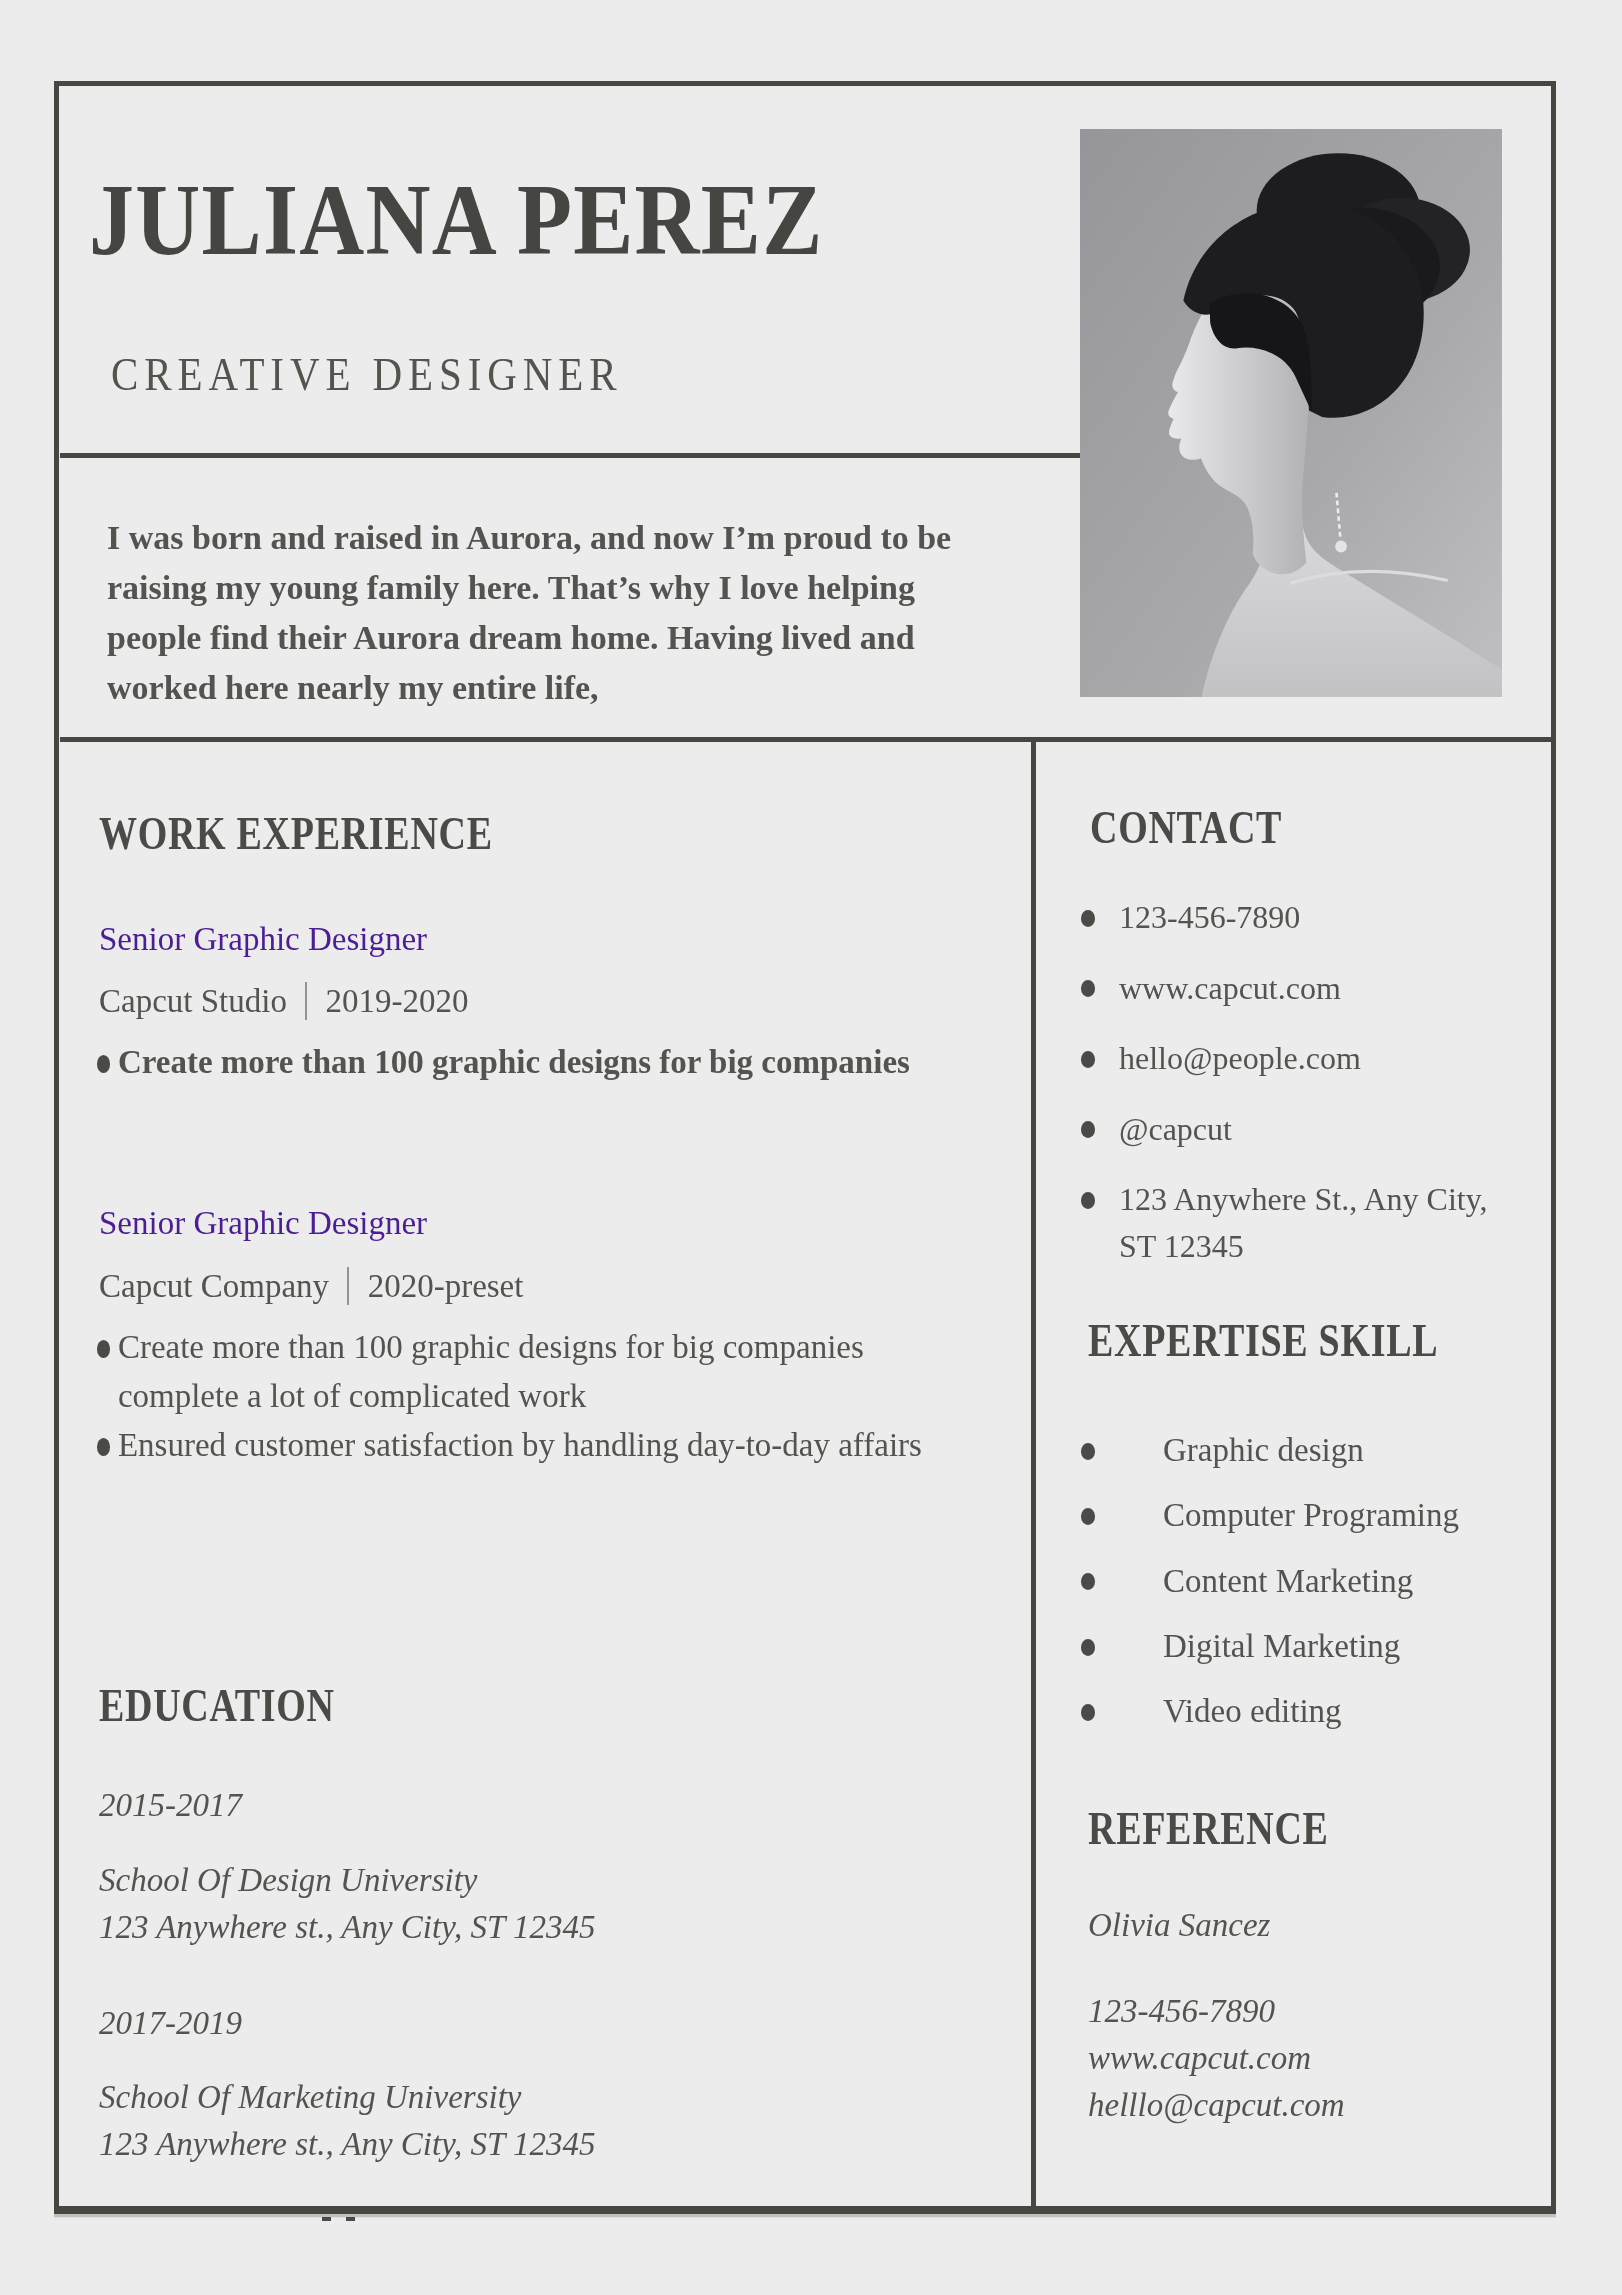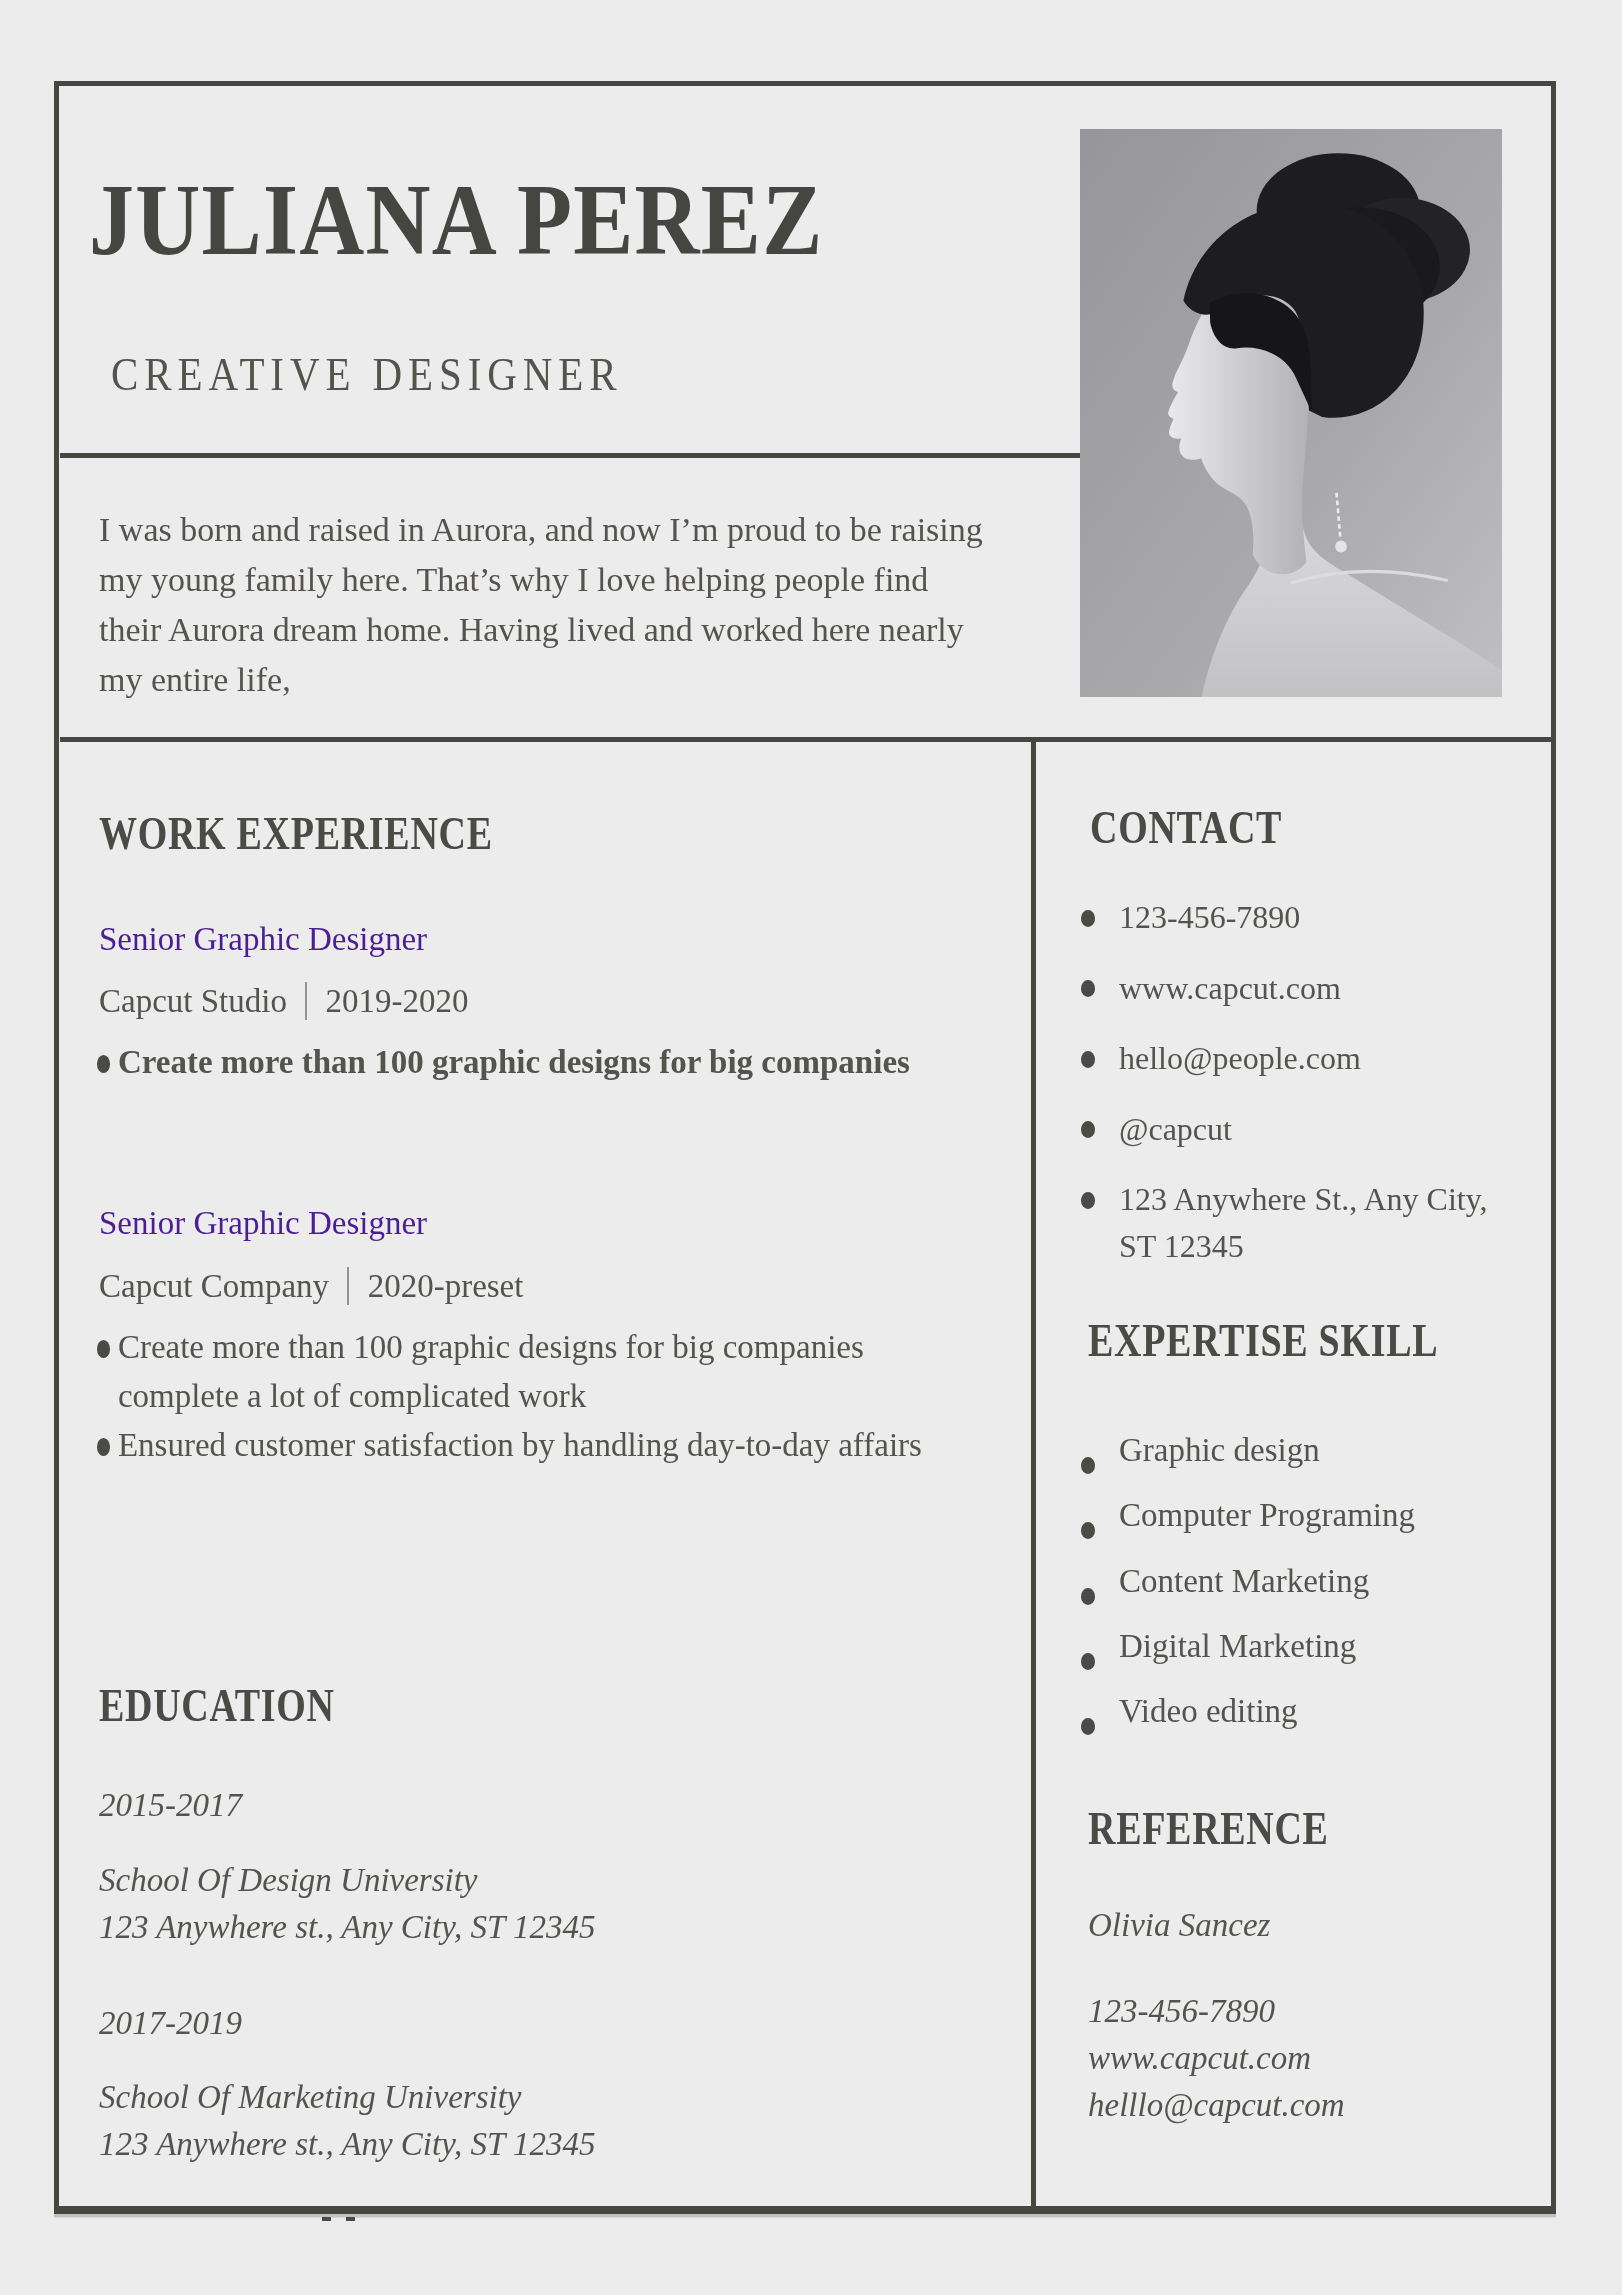--- a/index.html
+++ b/index.html
@@ -51,36 +51,36 @@
   .dot{
     flex:0 0 auto;width:13px;height:17.7px;border-radius:50%;
     background:#4a4a47;margin:17px 7.9px 0 0;
   }
   .btext{font-size:33px;line-height:49px;width:851px;}
   ul.rlist{list-style:none;margin:0;padding:0;}
   ul.rlist li{display:flex;align-items:flex-start;margin-bottom:23.6px;}
   ul.rlist .dot{width:14.4px;height:17px;margin:15.7px 23.6px 0 0;}
   ul.rlist .rtext{font-size:32px;line-height:47px;width:380px;}
   ul.slist{list-style:none;margin:0;padding:0;}
-  ul.slist li{display:flex;align-items:flex-end;margin-bottom:18.3px;}
+  ul.slist li{display:flex;align-items:flex-start;margin-bottom:18.3px;gap:44px;}
   ul.slist .dot{width:14.4px;height:17px;margin:15.7px 23.6px 0 0;}
   ul.slist .stext{font-size:33px;line-height:47px;white-space:nowrap;}
   .mark{position:absolute;width:8.5px;height:3.9px;background:#4a4a47;}
   .photo{left:1080px;top:129px;width:422px;height:568px;}
   .photo svg{display:block;width:100%;height:100%;}
 </style>
 </head>
 <body>
 
 <div class="abs frame"></div>
 
 <div class="abs page-name">JULIANA PEREZ</div>
 <div class="abs page-subtitle">CREATIVE DESIGNER</div>
 <div class="abs hr" style="left:60px;top:453px;width:1021px;"></div>
-<p class="abs bio" style="margin:0;">I was born and raised in Aurora, and now I’m proud to be raising my young family here. That’s why I love helping people find their Aurora dream home. Having lived and worked here nearly my entire life,</p>
+<p class="abs bio" style="margin:8px;font-weight:bold;">I was born and raised in Aurora, and now I’m proud to be raising my young family here. That’s why I love helping people find their Aurora dream home. Having lived and worked here nearly my entire life,</p>
 
 <div class="abs photo">
   <svg viewBox="0 0 645 868" preserveAspectRatio="none">
     <defs>
       <linearGradient id="pbg" x1="0" y1="0" x2="1" y2="1">
         <stop offset="0" stop-color="#96969a"></stop>
         <stop offset="0.6" stop-color="#a9a9ab"></stop>
         <stop offset="1" stop-color="#c0c0c2"></stop>
       </linearGradient>
       <linearGradient id="skin" x1="0" y1="0" x2="1" y2="0">

